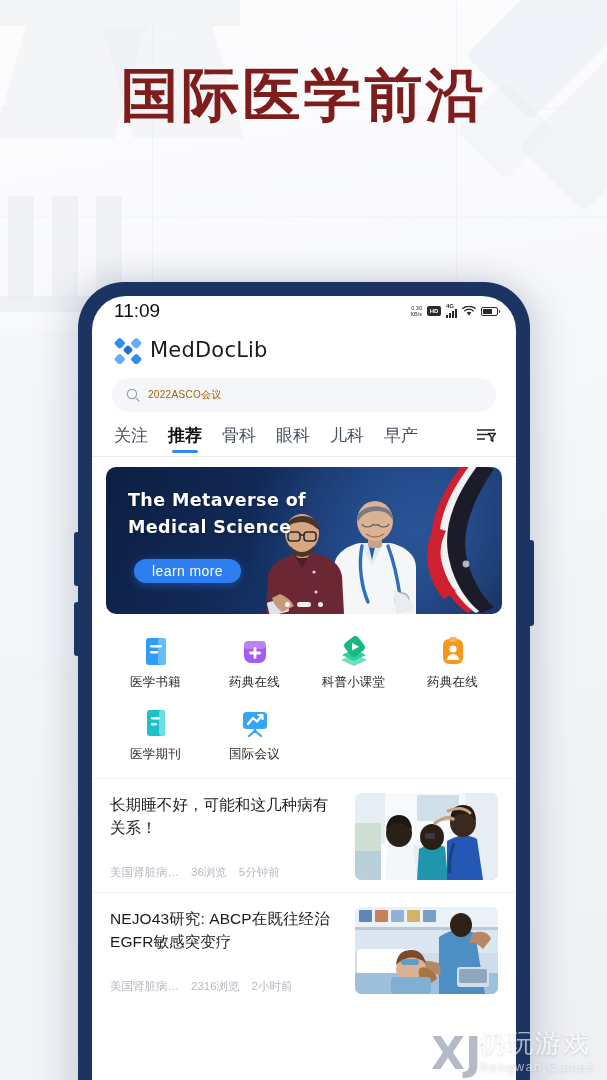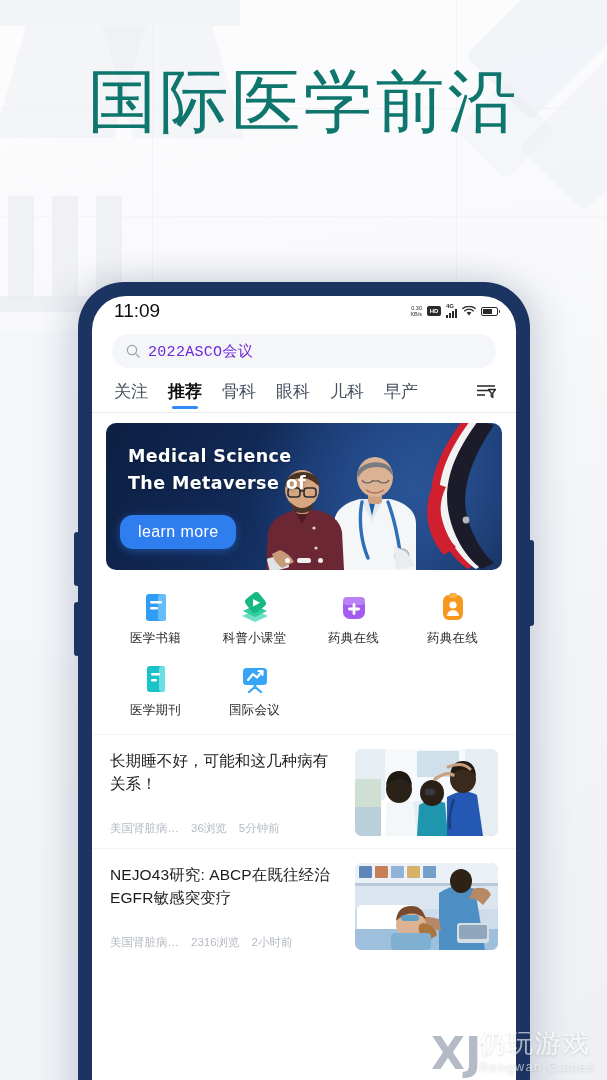--- a/index.html
+++ b/index.html
@@ -17,21 +17,21 @@
     position:absolute; background:#e8edf3; opacity:.55;
     transform:rotate(45deg); border-radius:6px;
   }
   .bg-col { position:absolute; background:#eceef2; opacity:.85; }
   .bg-soft { position:absolute; background:#f4f6f9; }
   .bg-line { position:absolute; background:#eef0f4; }
 
   
   #headline-wrap { position:absolute; top:64px; left:0; width:607px; text-align:center; z-index:3; }
   #headline {
-    font-size:69px; font-weight:normal; color:#0f766e; letter-spacing:3px;
+    font-size:58px; font-weight:bold; color:#7f1d1d; letter-spacing:3px;
     line-height:1.1; font-family:"DejaVu Sans","Liberation Sans",sans-serif;
   }
   #subheadline {
     margin-top:24px; font-size:30px; color:#3d4a61; letter-spacing:1px;
     font-family:"DejaVu Sans","Liberation Sans",sans-serif;
   }
 
   
   #phone {
     position:absolute; left:78px; top:282px; width:452px; height:830px;
@@ -69,21 +69,21 @@
   
   #app-header { display:flex; align-items:center; gap:8px; padding:10px 22px 6px; }
   #brand-name { font-size:21px; color:#1a1a1a; letter-spacing:.2px;
                 font-family:"DejaVu Sans","Liberation Sans",sans-serif; }
 
   
   #search-bar {
     margin:8px 20px 0; height:34px; background:#f4f6f9; border-radius:17px;
     display:flex; align-items:center; gap:8px; padding:0 14px;
   }
-  #search-placeholder { font-size:15px; color:#6d28d9; letter-spacing:.3px;font-family:Liberation Mono, monospace; }
+  #search-placeholder { font-size:10px; color:#a16207; letter-spacing:.3px; }
 
   
   #tabs-row {
     margin:12px 0 0; padding:0 20px 0 22px; display:flex; align-items:flex-end;
     gap:0; border-bottom:1px solid #e9ecf1;
   }
   .tab { position:relative; font-size:17px; color:#45505f; padding:0 0 9px; white-space:nowrap; }
   .tab + .tab { margin-left:20px; }
   .tab.active { color:#111; font-weight:bold; }
   .tab.active .tab-underline {
@@ -99,22 +99,22 @@
     background:
       radial-gradient(circle at 78% 45%, #2a5496 0%, rgba(42,84,150,0) 52%),
       linear-gradient(118deg,#0d1f42 0%,#122a58 38%,#1c4383 72%,#13254b 100%);
   }
   #banner-title {
     position:absolute; left:22px; top:20px; color:#fff; font-weight:bold;
     font-size:17.5px; line-height:27px; letter-spacing:.4px;
     font-family:"DejaVu Sans","Liberation Sans",sans-serif; text-shadow:0 1px 3px rgba(0,0,0,.3);
   }
   #banner-cta {
-    position:absolute; left:14px; top:92px; height:34px; padding:0 18px;
-    background:#2f7ef0; border-radius:13px; color:#fff; font-size:16px;
+    position:absolute; left:28px; top:92px; height:24px; padding:0 18px;
+    background:#2f7ef0; border-radius:13px; color:#fff; font-size:14px;
     display:flex; align-items:center; letter-spacing:.4px;
     box-shadow:0 2px 8px rgba(47,126,240,.45);
   }
   .b-person { position:absolute; }
   #banner-dots { position:absolute; left:50%; transform:translateX(-50%); bottom:7px;
                  display:flex; align-items:center; gap:7px; }
   .bdot { width:5px;height:5px;border-radius:50%;background:rgba(255,255,255,.92); }
   .bdot.act { width:14px; border-radius:3px; }
 
   
@@ -204,20 +204,32 @@
           <path d="M7 9.6 L4.6 6.6 a3.9 3.9 0 0 1 4.8 0 Z" fill="#2a2a2a"></path>
           <path d="M2.6 4.9 a6.6 6.6 0 0 1 8.8 0" stroke="#2a2a2a" stroke-width="1.3" fill="none" stroke-linecap="round"></path>
           <path d="M0.8 2.6 a9.4 9.4 0 0 1 12.4 0" stroke="#2a2a2a" stroke-width="1.3" fill="none" stroke-linecap="round"></path>
         </svg>
         <div class="bat">
             <i></i>
           </div>
       </div>
     </div>
 
+    <div id="app-header">
+      <svg width="28" height="28" viewBox="0 0 28 28">
+        <g fill="#2f8cf6">
+          <rect x="1.5" y="3" width="8.5" height="8.5" rx="2.2" transform="rotate(-45 5.75 7.25)"></rect>
+          <rect x="18" y="3" width="8.5" height="8.5" rx="2.2" transform="rotate(-45 22.25 7.25)" fill="#5eb0f8"></rect>
+          <rect x="1.5" y="19" width="8.5" height="8.5" rx="2.2" transform="rotate(-45 5.75 23.25)" fill="#5eb0f8"></rect>
+          <rect x="18" y="19" width="8.5" height="8.5" rx="2.2" transform="rotate(-45 22.25 23.25)"></rect>
+          <rect x="10.3" y="10.3" width="7.4" height="7.4" rx="1.8" transform="rotate(-45 14 14)" fill="#1f6fd8"></rect>
+        </g>
+      </svg>
+      <div id="brand-name">MedDocLib</div>
+    </div>
 
     <div id="search-bar">
       <svg width="14" height="14" viewBox="0 0 14 14">
         <circle cx="6" cy="6" r="4.6" stroke="#9aa1ac" stroke-width="1.25" fill="none"></circle>
         <line x1="9.4" y1="9.4" x2="13" y2="13" stroke="#9aa1ac" stroke-width="1.25" stroke-linecap="round"></line>
       </svg>
       <span id="search-placeholder">2022ASCO会议</span>
     </div>
 
     <div id="tabs-row">
@@ -274,22 +286,22 @@
         <rect x="34" y="24" width="12" height="9" rx="3" fill="none" stroke="#2b2b31" stroke-width="1.6"></rect>
         <rect x="50" y="24" width="12" height="9" rx="3" fill="none" stroke="#2b2b31" stroke-width="1.6"></rect>
         <line x1="46" y1="27" x2="50" y2="27" stroke="#2b2b31" stroke-width="1.6"></line>
         <rect x="14" y="92" width="20" height="14" rx="2" fill="#dfe4ea" transform="rotate(-14 24 99)"></rect>
         <path d="M26 86 q10 4 14 12 l-12 6 q-8 -6 -10 -14 Z" fill="#c99a78"></path>
         <circle cx="60" cy="64" r="1.6" fill="#ffffff" opacity=".8"></circle>
         <circle cx="62" cy="84" r="1.6" fill="#ffffff" opacity=".8"></circle>
       </svg>
 
       <div id="banner-title">
+        <div>The Metaverse of</div>
         <div>Medical Science</div>
-        <div>The Metaverse of</div>
       </div>
       <div id="banner-cta">learn more</div>
       <div id="banner-dots">
         <span class="bdot"></span>
         <span class="bdot act"></span>
         <span class="bdot"></span>
       </div>
     </div>
 
     <div id="quick-grid">
@@ -301,38 +313,38 @@
               <rect x="17" y="2" width="8" height="27" rx="3" fill="#65bdfb"></rect>
               <rect x="9" y="9" width="12" height="2.6" rx="1.3" fill="#ffffff"></rect>
               <rect x="9" y="15" width="8" height="2.6" rx="1.3" fill="#ffffff"></rect>
             </svg>
           </span>
           <span class="q-label">医学书籍</span>
         </div>
         <div class="q-cell">
           <span class="q-icon">
             <svg width="30" height="31" viewBox="0 0 30 31">
+              <rect x="4" y="5" width="22" height="22" rx="7" fill="#a35cf0"></rect>
+              <rect x="4" y="5" width="22" height="8" rx="4" fill="#bb82f6"></rect>
+              <rect x="13.6" y="11" width="2.8" height="12" rx="1.4" fill="#ffffff"></rect>
+              <rect x="9" y="15.6" width="12" height="2.8" rx="1.4" fill="#ffffff"></rect>
+            </svg>
+          </span>
+          <span class="q-label">药典在线</span>
+        </div>
+        <div class="q-cell">
+          <span class="q-icon">
+            <svg width="30" height="31" viewBox="0 0 30 31">
               <path d="M15 18 L2 24 L15 30 L28 24 Z" fill="#6fe0c3"></path>
               <path d="M15 13 L3 19 L15 25 L27 19 Z" fill="#2ecf9c"></path>
               <rect x="7" y="2" width="17" height="17" rx="4" fill="#17b881" transform="rotate(-38 15.5 10.5)"></rect>
               <path d="M13 7 L20 10.8 L13 14.6 Z" fill="#ffffff"></path>
             </svg>
           </span>
           <span class="q-label">科普小课堂</span>
-        </div>
-        <div class="q-cell">
-          <span class="q-icon">
-            <svg width="30" height="31" viewBox="0 0 30 31">
-              <rect x="4" y="5" width="22" height="22" rx="7" fill="#a35cf0"></rect>
-              <rect x="4" y="5" width="22" height="8" rx="4" fill="#bb82f6"></rect>
-              <rect x="13.6" y="11" width="2.8" height="12" rx="1.4" fill="#ffffff"></rect>
-              <rect x="9" y="15.6" width="12" height="2.8" rx="1.4" fill="#ffffff"></rect>
-            </svg>
-          </span>
-          <span class="q-label">药典在线</span>
         </div>
         <div class="q-cell">
           <span class="q-icon">
             <svg width="30" height="31" viewBox="0 0 30 31">
               <rect x="5" y="3" width="20" height="25" rx="6" fill="#f8971d"></rect>
               <rect x="11" y="1" width="8" height="5" rx="2" fill="#fbb34e"></rect>
               <circle cx="15" cy="13" r="3.6" fill="#ffffff"></circle>
               <path d="M9 24 a6 6 0 0 1 12 0 Z" fill="#ffffff"></path>
             </svg>
           </span>

